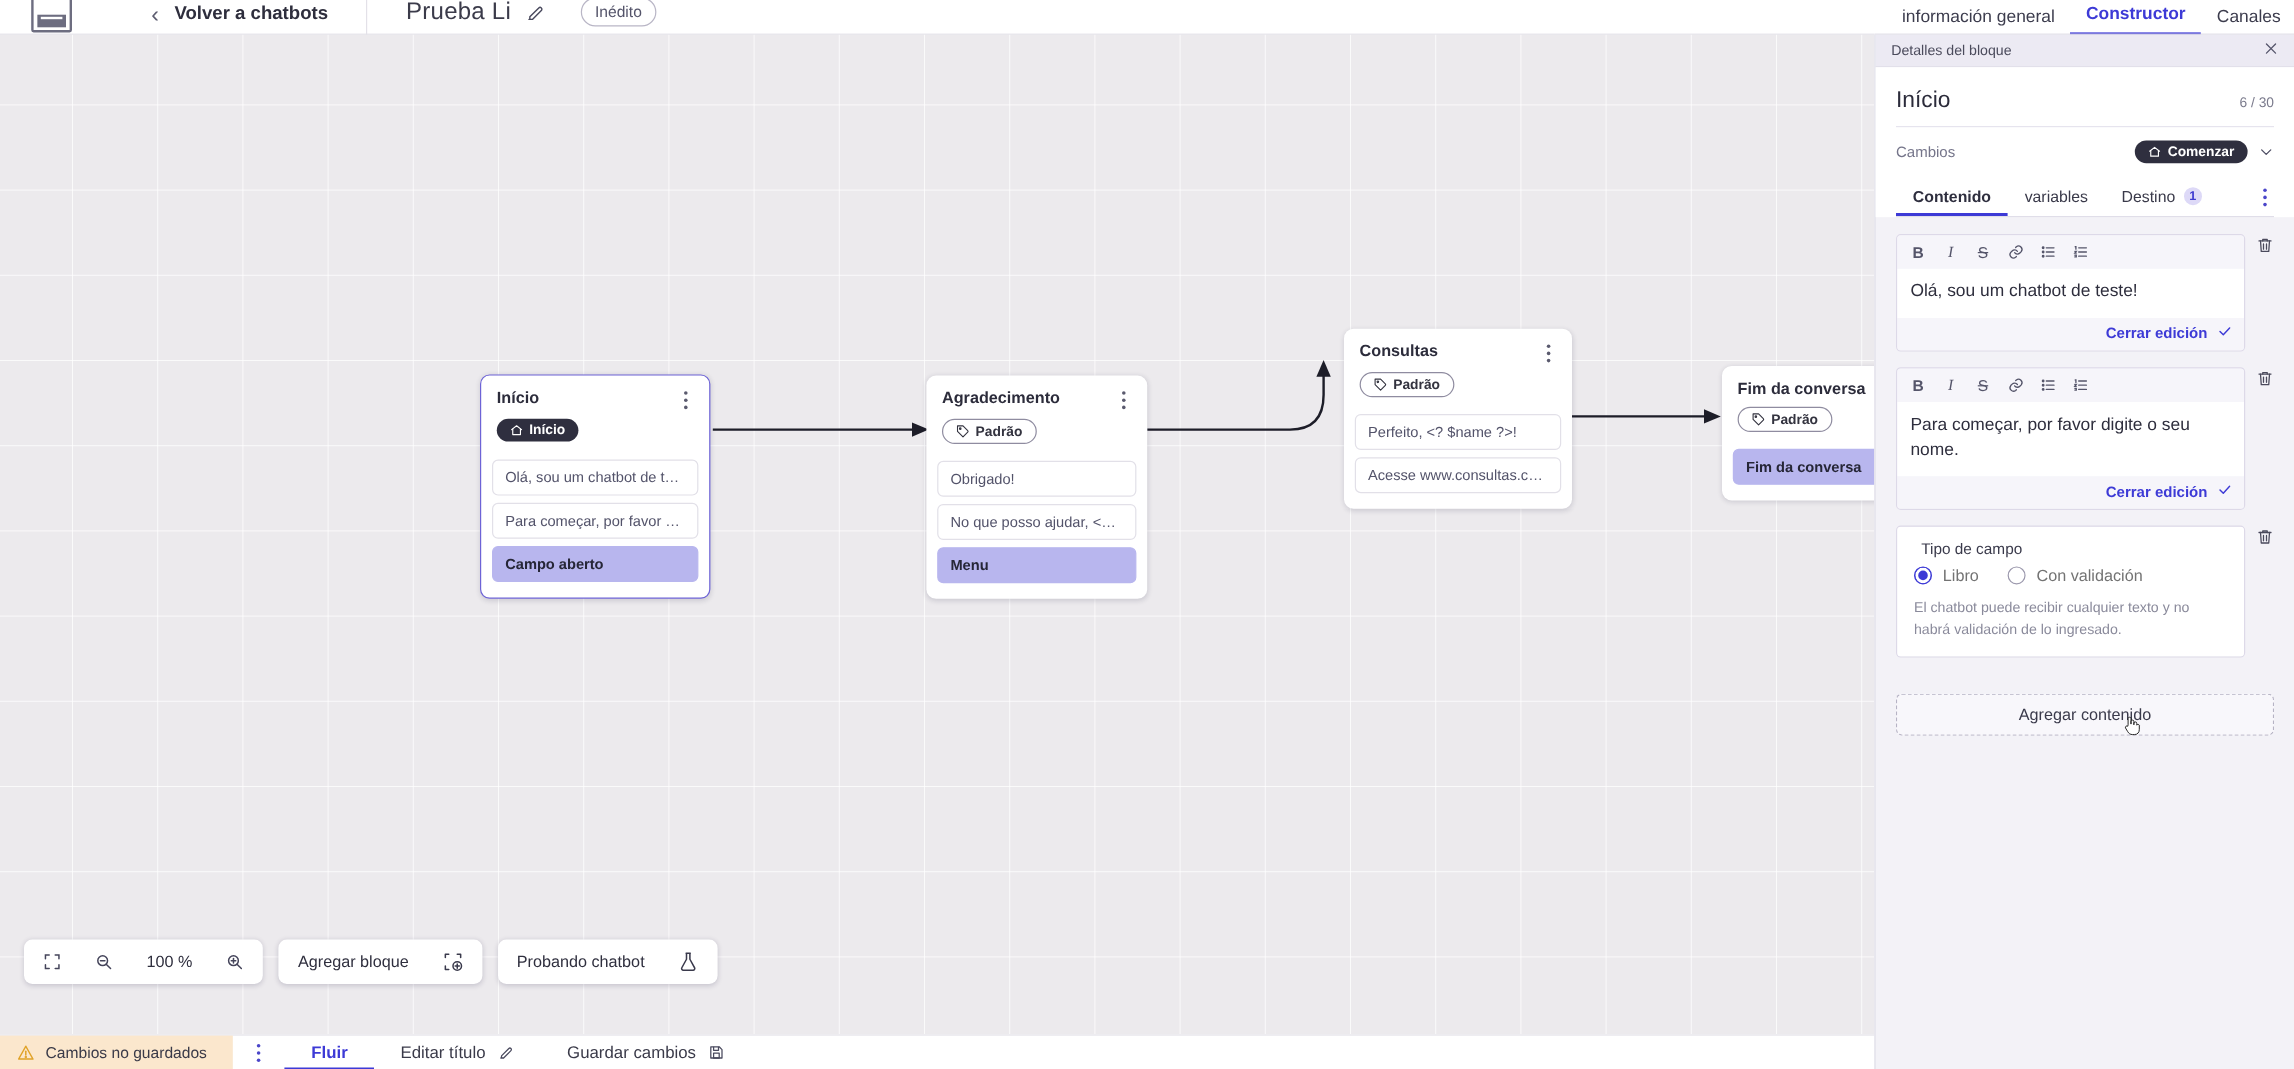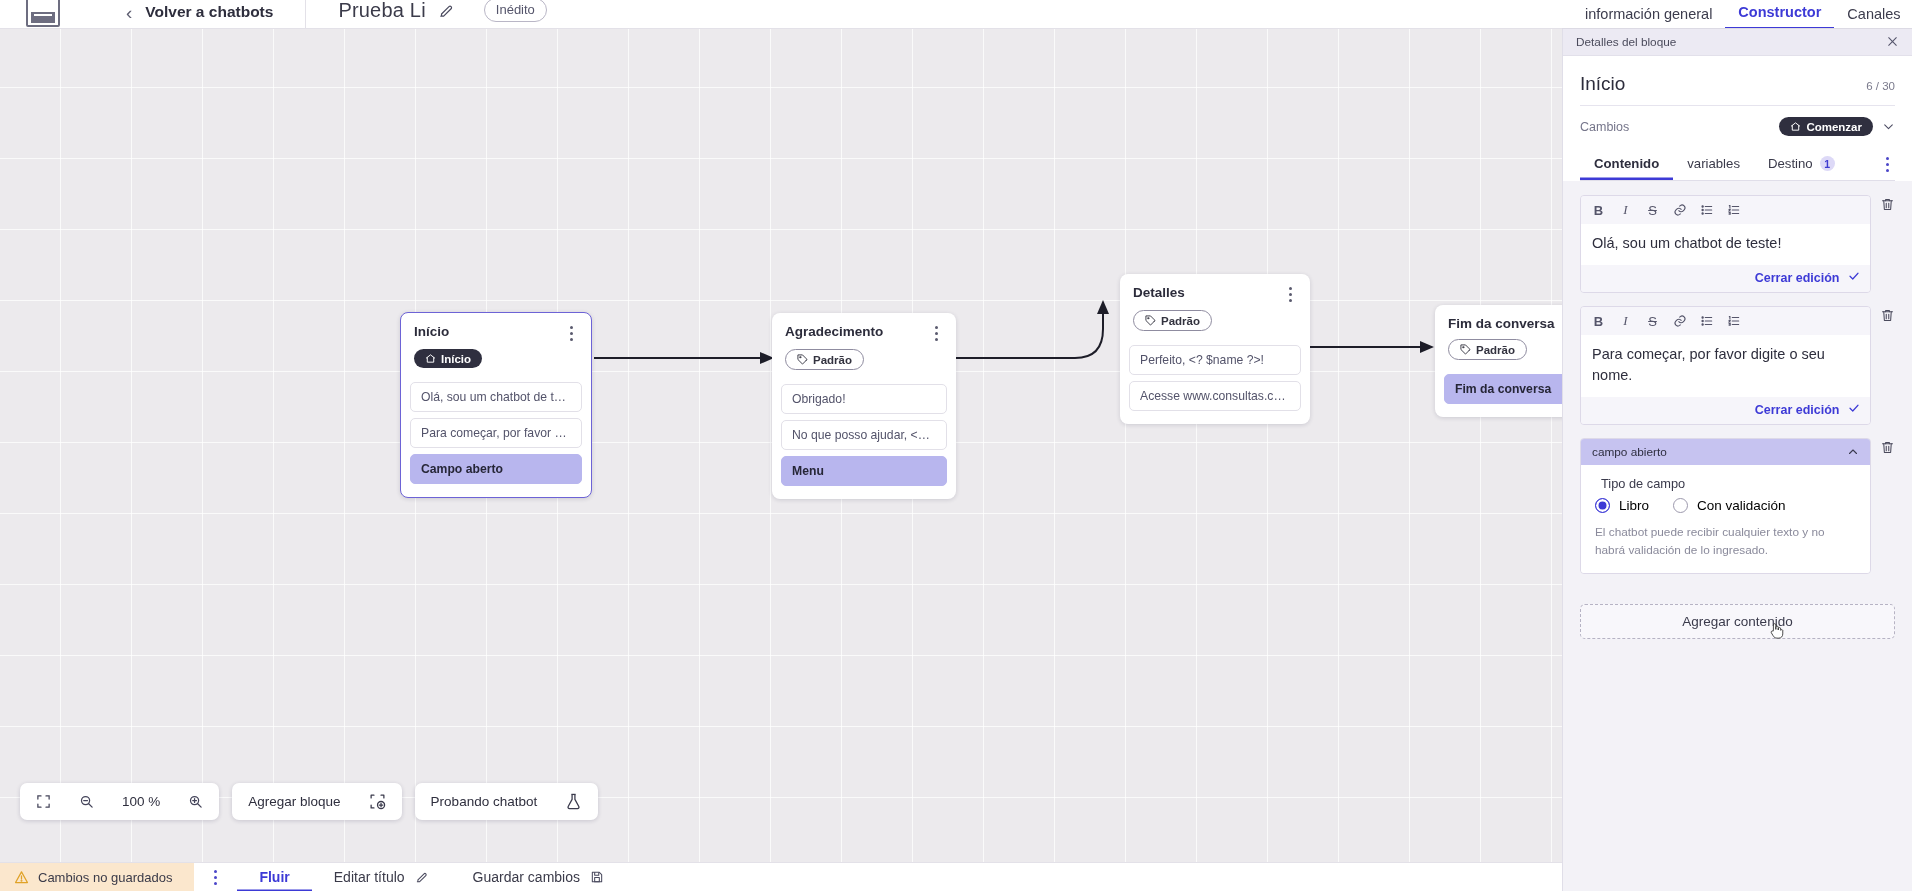--- a/index.html
+++ b/index.html
@@ -208,21 +208,21 @@
 
   .field-card { flex: 1; border-radius: 4px; overflow: hidden; border: 1px solid #ddd9e8; }
   .field-head {
     background: #c6c3f0; padding: 6px 11px; display: flex; align-items: center;
     justify-content: space-between; font-size: 11.8px; color: #2e2e40;
   }
   .caret-up { font-size: 11px; color: #3b3b50; cursor:pointer; }
   .field-body { background: #fff; padding: 11px 14px 14px; }
   .ftype-lbl { font-size: 12.8px; color: #3a3a4b; margin-bottom: 7px; padding-left:6px;}
   .radios { display: flex; align-items: center; gap: 24px; margin-bottom: 11px; }
-  .radio { display: flex; align-items: flex-start; gap: 9px; cursor: pointer; font-size: 13.5px; color: #000000; }
+  .radio { display: flex; align-items: flex-start; gap: 9px; cursor: pointer; font-size: 13.5px; color: #737373; }
   .dot { width: 15px; height: 15px; border-radius: 50%; border: 1.5px solid #9c99ad; background:#fff; }
   .dot.on { border-color: #3d3ad6; background: #3d3ad6; box-shadow: inset 0 0 0 2.5px #fff, inset 0 0 0 6px #3d3ad6; }
   .fhint { font-size: 11.8px; color: #8a8a9b; line-height: 1.5; }
 
   .add-content {
     margin-top: 30px;
     border: 1.5px dashed #b6b3c4; border-radius: 5px; background: #f8f7fb;
     height: 35px; display: flex; align-items: center; justify-content: center;
     font-size: 13.5px; color: #3a3a4b; cursor: pointer; position: relative;
   }
@@ -319,21 +319,21 @@
       </div>
       <div class="node-rows">
         <div class="row">Obrigado!</div>
         <div class="row">No que posso ajudar, &lt;? $name ...</div>
         <div class="row sel">Menu</div>
       </div>
     </div>
 
     <div class="node" style="left:1120px; top:245px; width:190px;">
       <div class="node-head">
-        <div class="node-title">Detalles</div>
+        <div class="node-title">Consultas</div>
         <div class="kebab">
             <i></i>
             <i></i>
             <i></i>
           </div>
       </div>
       <div class="chip light">
         <span class="ico">
           <svg width="11" height="11" viewBox="0 0 24 24" fill="none" stroke="#33333f" stroke-width="2" stroke-linecap="round" stroke-linejoin="round">
               <path d="M20.6 13.4L12 22 2 12V2h10l8.6 8.6a2 2 0 0 1 0 2.8z"></path>
@@ -604,28 +604,20 @@
               <path d="M4 6h16"></path>
               <path d="M9 6V4h6v2"></path>
               <path d="M6 6l1 14h10l1-14"></path>
               <path d="M10 10v7M14 10v7"></path>
             </svg>
         </span>
       </div>
 
       <div class="ed-wrap">
         <div class="field-card">
-          <div class="field-head">
-            <span>campo abierto</span>
-            <span class="caret-up ico">
-              <svg width="12" height="12" viewBox="0 0 24 24" fill="none" stroke="#3b3b50" stroke-width="2.2" stroke-linecap="round" stroke-linejoin="round">
-                  <path d="M5 15l7-7 7 7"></path>
-                </svg>
-            </span>
-          </div>
           <div class="field-body">
             <div class="ftype-lbl">Tipo de campo</div>
             <div class="radios">
               <label class="radio">
                 <span class="dot on"></span>
                 <span>Libro</span>
               </label>
               <label class="radio">
                 <span class="dot"></span>
                 <span>Con validación</span>

